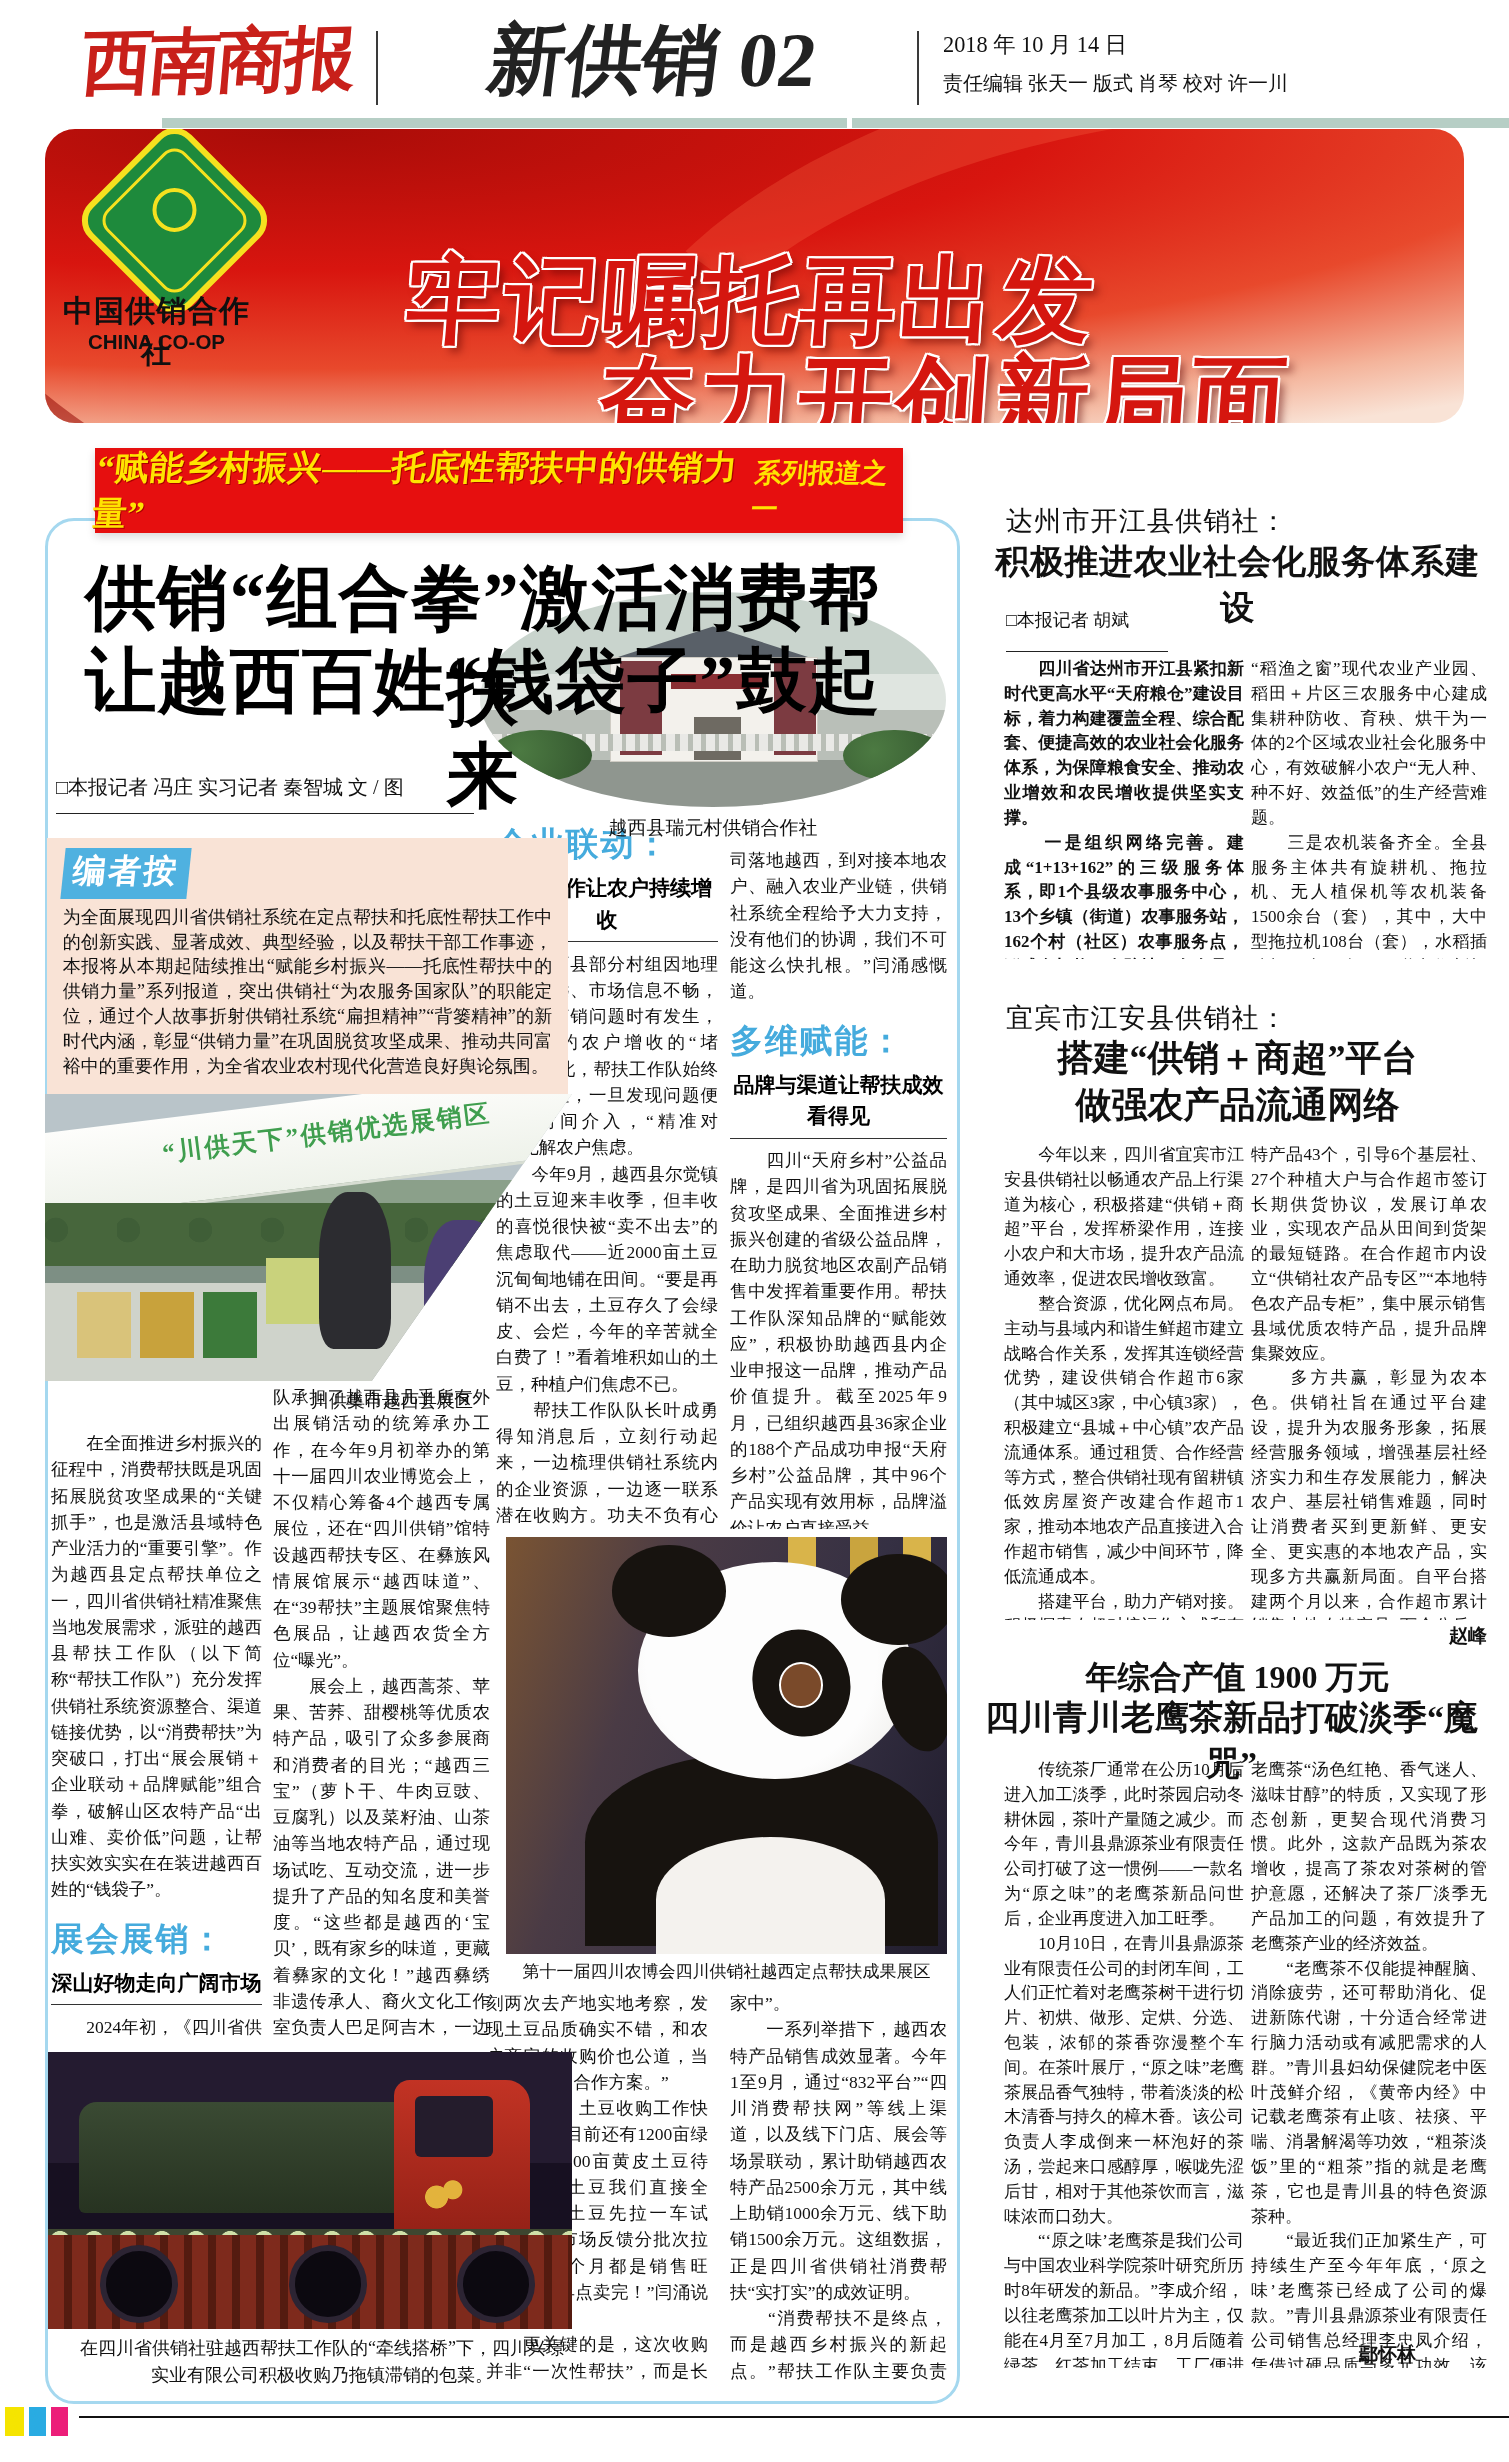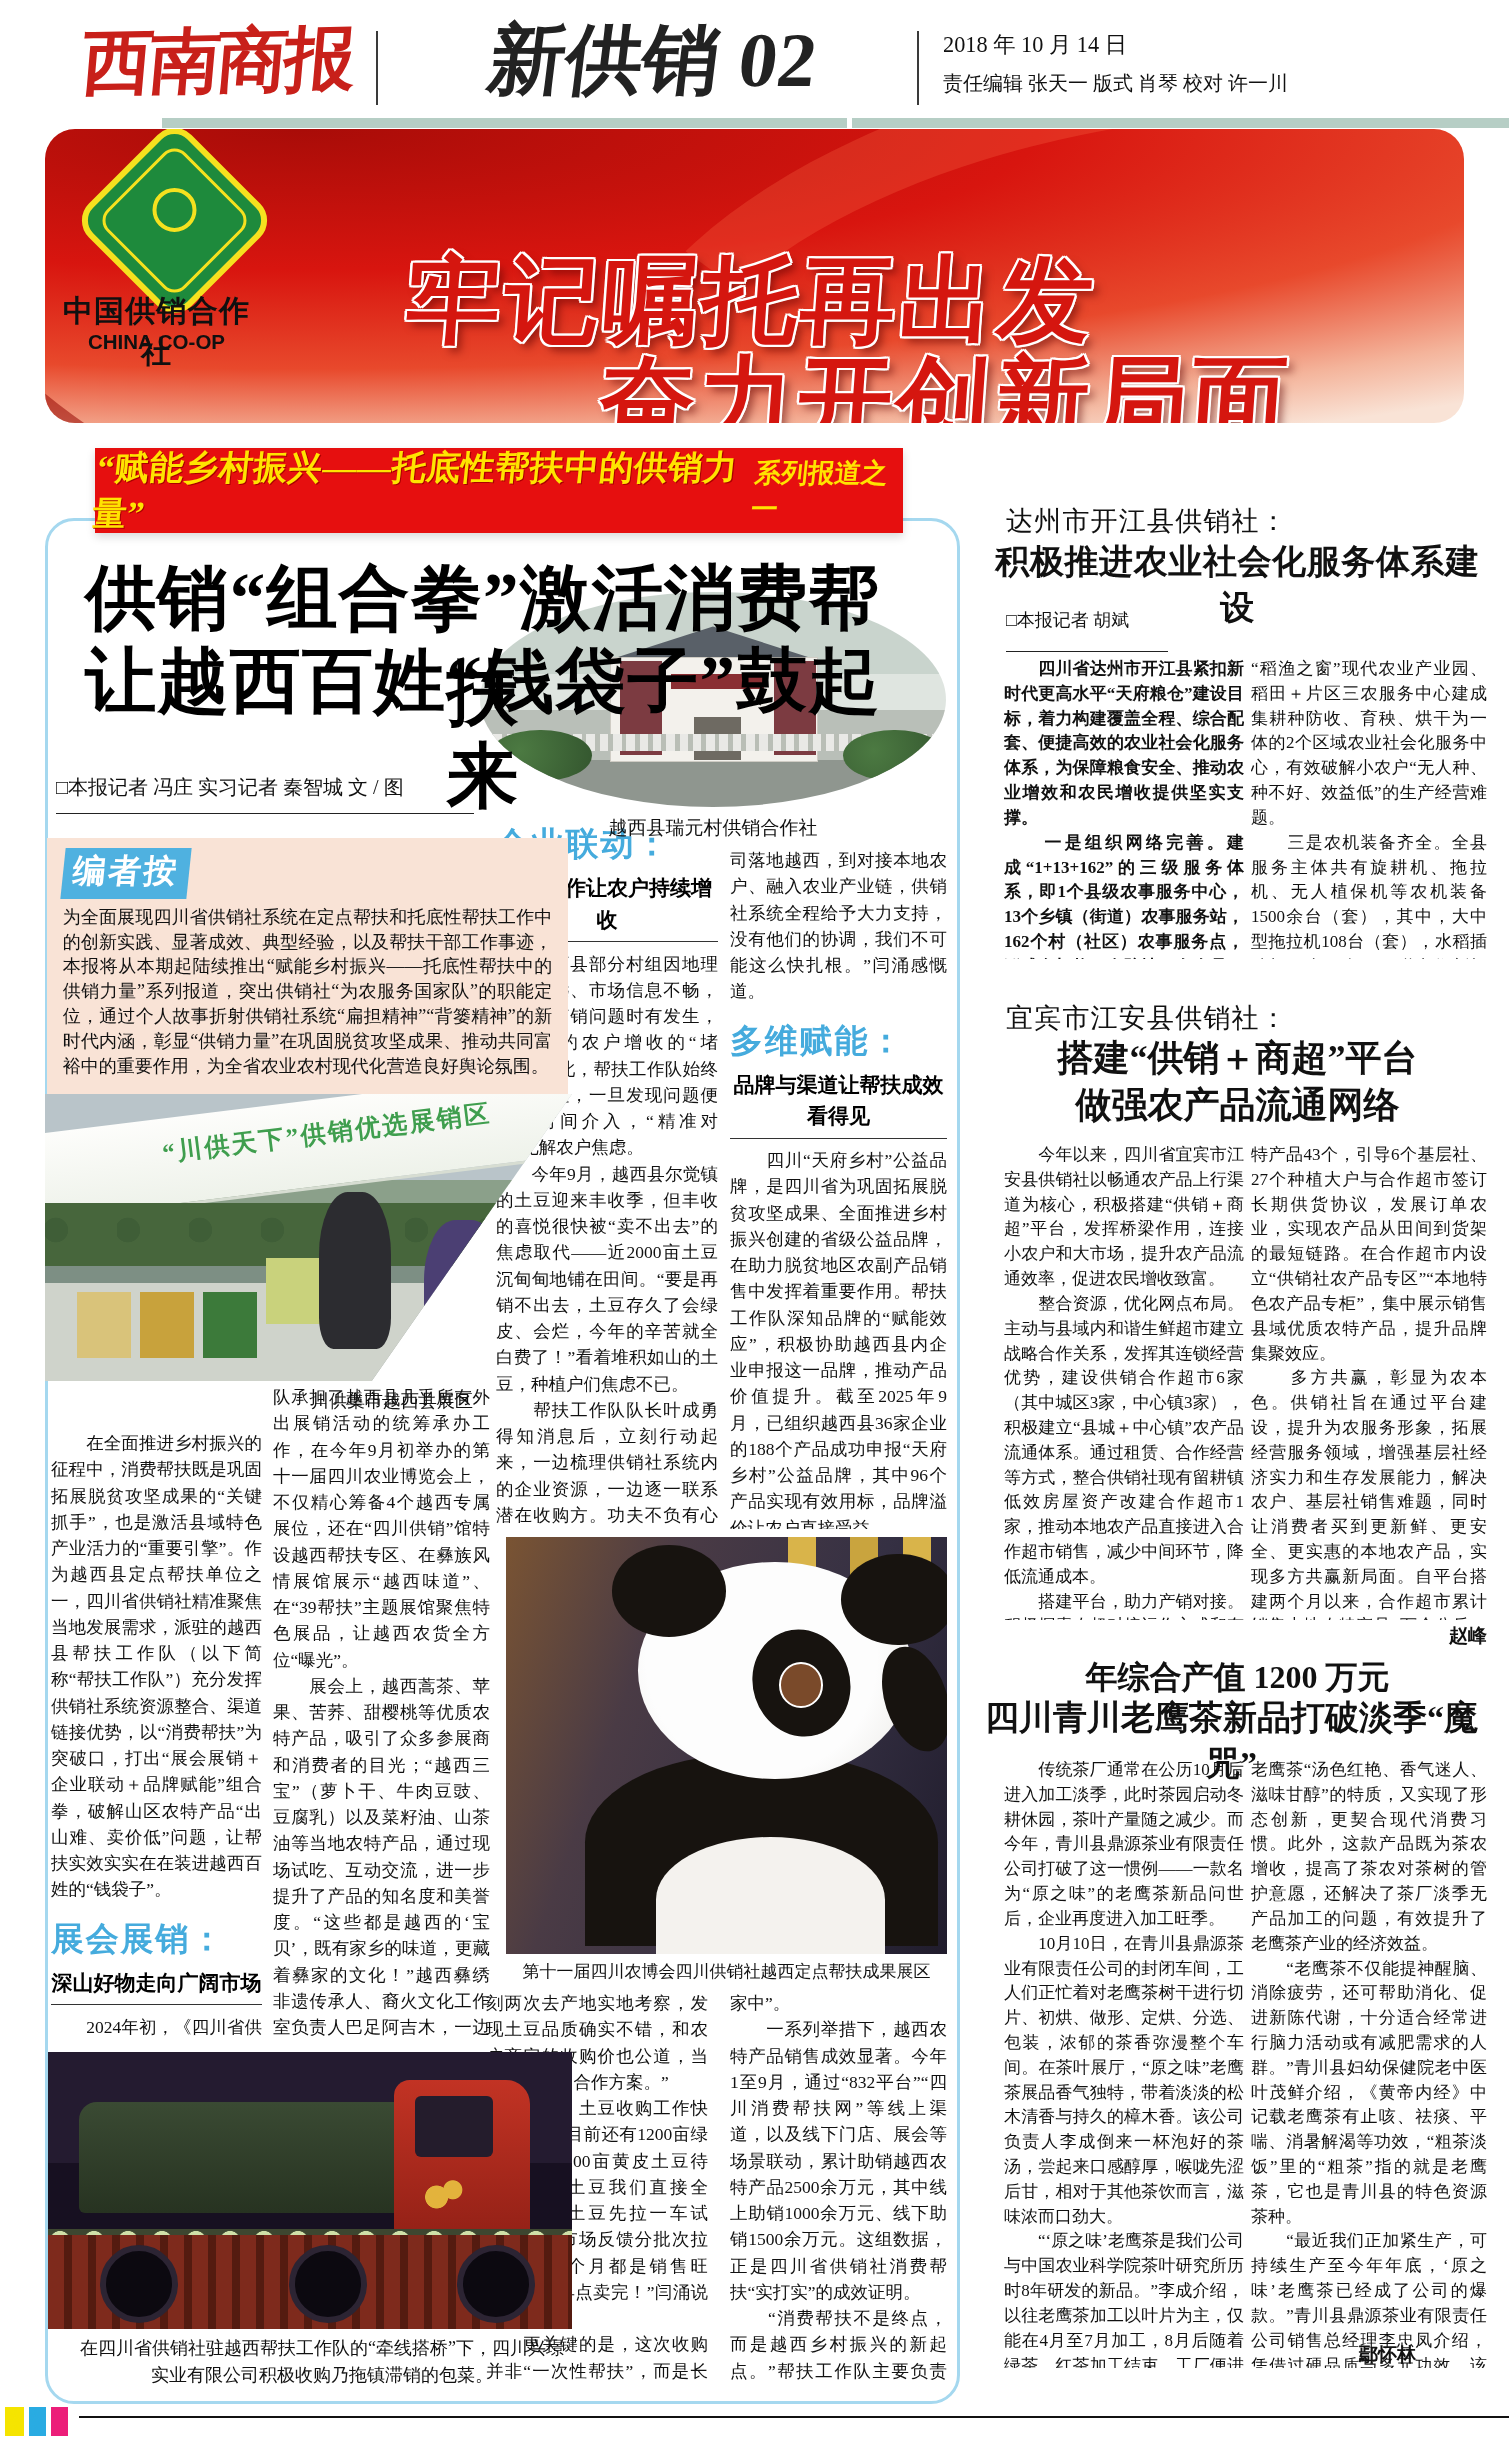--- a/index.html
+++ b/index.html
@@ -286,21 +286,21 @@
 <div class="abs kicker" id="bkicker">宜宾市江安县供销社：</div>
 <div class="abs" id="bhead1">搭建“供销＋商超”平台</div>
 <div class="abs" id="bhead2">做强农产品流通网络</div>
 <div class="abs sbcol clip pre" id="bcol1">　　今年以来，四川省宜宾市江安县供销社以畅通农产品上行渠道为核心，积极搭建“供销＋商超”平台，发挥桥梁作用，连接小农户和大市场，提升农产品流通效率，促进农民增收致富。
 　　整合资源，优化网点布局。主动与县域内和谐生鲜超市建立战略合作关系，发挥其连锁经营优势，建设供销合作超市6家（其中城区3家，中心镇3家），积极建立“县城＋中心镇”农产品流通体系。通过租赁、合作经营等方式，整合供销社现有留耕镇低效房屋资产改建合作超市1家，推动本地农产品直接进入合作超市销售，减少中间环节，降低流通成本。
 　　搭建平台，助力产销对接。积极探索农超对接运作方式和有效途径，围绕县域特色优势产业，培育打造标准化、规模化的“超市直供基地”，向合作超市推荐本地农</div>
 <div class="abs sbcol clip pre" id="bcol2">特产品43个，引导6个基层社、27个种植大户与合作超市签订长期供货协议，发展订单农业，实现农产品从田间到货架的最短链路。在合作超市内设立“供销社农产品专区”“本地特色农产品专柜”，集中展示销售县域优质农特产品，提升品牌集聚效应。
 　　多方共赢，彰显为农本色。供销社旨在通过平台建设，提升为农服务形象，拓展经营服务领域，增强基层社经济实力和生存发展能力，解决农户、基层社销售难题，同时让消费者买到更新鲜、更安全、更实惠的本地农产品，实现多方共赢新局面。自平台搭建两个月以来，合作超市累计销售本地农特产品6万余公斤，销售额较之前提升3个百分点。通过合作，超市获得了更加稳定、优质、可追溯的本地农产品货源，丰富了农产品品种，提升了吸引力和竞争力。</div>
 <div class="abs" id="bauthor">赵峰</div>
 
-<div class="abs" id="ckicker">年综合产值 1200 万元</div>
+<div class="abs" id="ckicker">年综合产值 1900 万元</div>
 <div class="abs" id="chead">四川青川老鹰茶新品打破淡季“魔咒”</div>
 <div class="abs sbcol clip pre" id="ccol1">　　传统茶厂通常在公历10月后进入加工淡季，此时茶园启动冬耕休园，茶叶产量随之减少。而今年，青川县鼎源茶业有限责任公司打破了这一惯例——一款名为“原之味”的老鹰茶新品问世后，企业再度进入加工旺季。
 　　10月10日，在青川县鼎源茶业有限责任公司的封闭车间，工人们正忙着对老鹰茶树干进行切片、初烘、做形、定烘、分选、包装，浓郁的茶香弥漫整个车间。在茶叶展厅，“原之味”老鹰茶展品香气独特，带着淡淡的松木清香与持久的樟木香。该公司负责人李成倒来一杯泡好的茶汤，尝起来口感醇厚，喉咙先涩后甘，相对于其他茶饮而言，滋味浓而口劲大。
 　　“‘原之味’老鹰茶是我们公司与中国农业科学院茶叶研究所历时8年研发的新品。”李成介绍，以往老鹰茶加工以叶片为主，仅能在4月至7月加工，8月后随着绿茶、红茶加工结束，工厂便进入闲置期。此次创新研发的“原之味”老鹰茶，以老鹰茶树的枝干为主要原料，实现枝叶、枝干全利用；依托青川高海拔、原生态的环境优势及老鹰茶树的天然精华，通过设备改造与工艺创新，最终加工成滋味独特、健康养生、饮用便捷的颗粒状茶包，于今年9月正式上市。
 　　“颗粒形态易冲泡、好吸收，能更充分释放老鹰茶的有效成分。”李成表示，新产品既保留了</div>
 <div class="abs sbcol clip pre" id="ccol2">老鹰茶“汤色红艳、香气迷人、滋味甘醇”的特质，又实现了形态创新，更契合现代消费习惯。此外，这款产品既为茶农增收，提高了茶农对茶树的管护意愿，还解决了茶厂淡季无产品加工的问题，有效提升了老鹰茶产业的经济效益。
 　　“老鹰茶不仅能提神醒脑、消除疲劳，还可帮助消化、促进新陈代谢，十分适合经常进行脑力活动或有减肥需求的人群。”青川县妇幼保健院老中医叶茂鲜介绍，《黄帝内经》中记载老鹰茶有止咳、祛痰、平喘、消暑解渴等功效，“粗茶淡饭”里的“粗茶”指的就是老鹰茶，它也是青川县的特色资源茶种。
 　　“最近我们正加紧生产，可持续生产至今年年底，‘原之味’老鹰茶已经成了公司的爆款。”青川县鼎源茶业有限责任公司销售总经理李忠凤介绍，凭借过硬品质与多元功效，该产品自上线电商平台后迅速走红，通过抖音、小红书、微信小程序等平台推广，已远销北京、上海、广州、深圳等十多个城市；线下在广元、绵阳、成都等地的实体店也销售火爆，深受消费者欢迎。预计今年该厂将生产老鹰茶干茶4万余斤，综合产值可达1200余万元，在生产、销售等环节可直接带动青川100余户茶农增收，户均增收超6000元。</div>
 <div class="abs" id="cauthor">鄢怀林</div>
 

